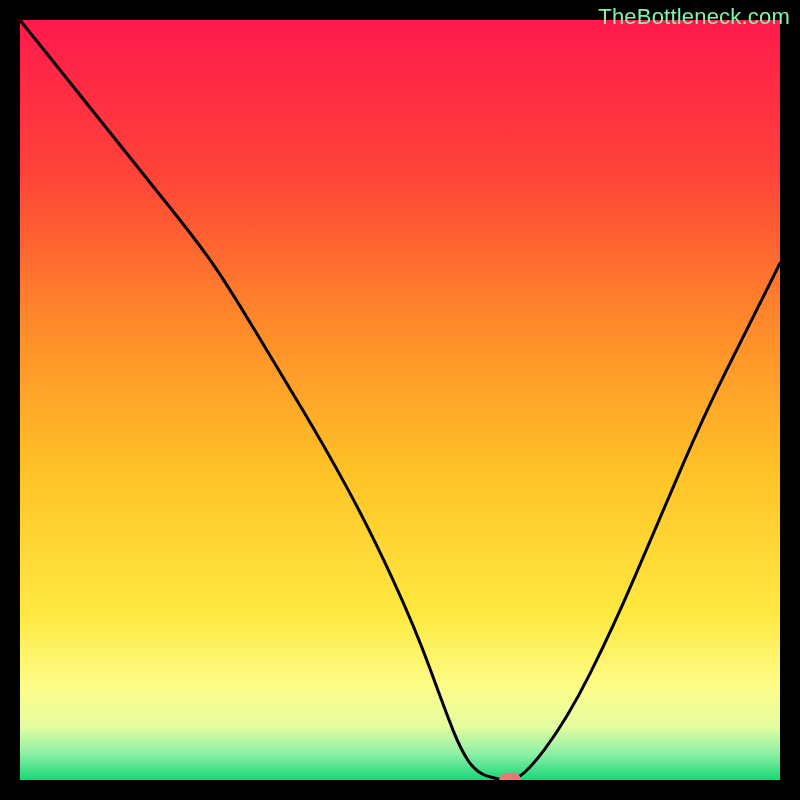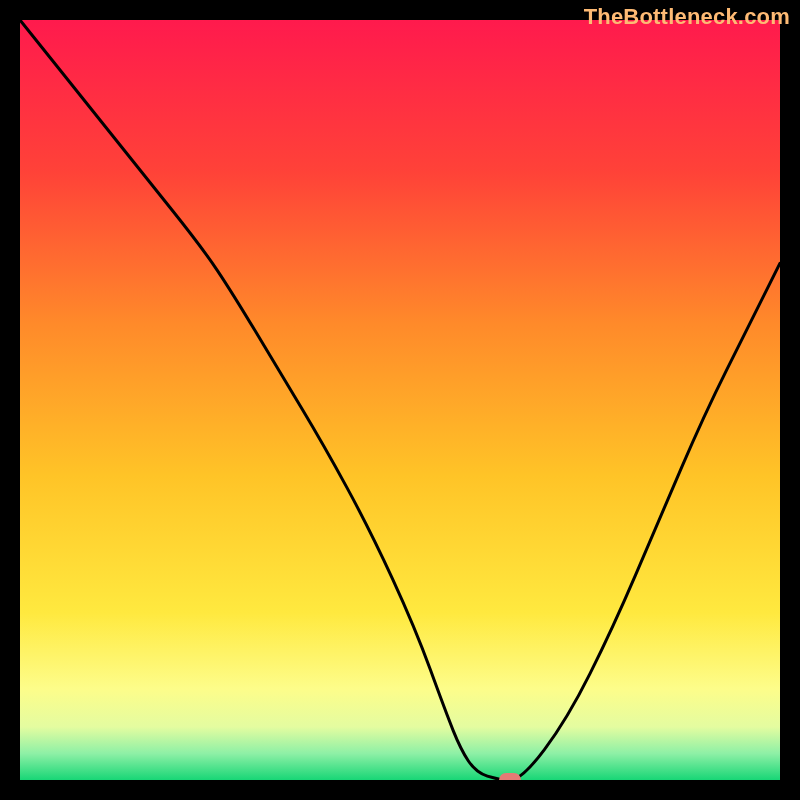--- a/index.html
+++ b/index.html
@@ -14,23 +14,23 @@
   .frame {
     position: relative;
     width: 800px;
     height: 800px;
     background: #000;
   }
   .watermark {
     position: absolute;
     top: 4px;
     right: 10px;
-    color: #fdba74;
+    color: #86efac;
     font-size: 22px;
-    font-weight: 700;
+    font-weight: 400;
     letter-spacing: 0.2px;
     z-index: 20;
     user-select: none;
   }
   .plot-area {
     position: absolute;
     left: 20px;
     top: 20px;
     width: 760px;
     height: 760px;

